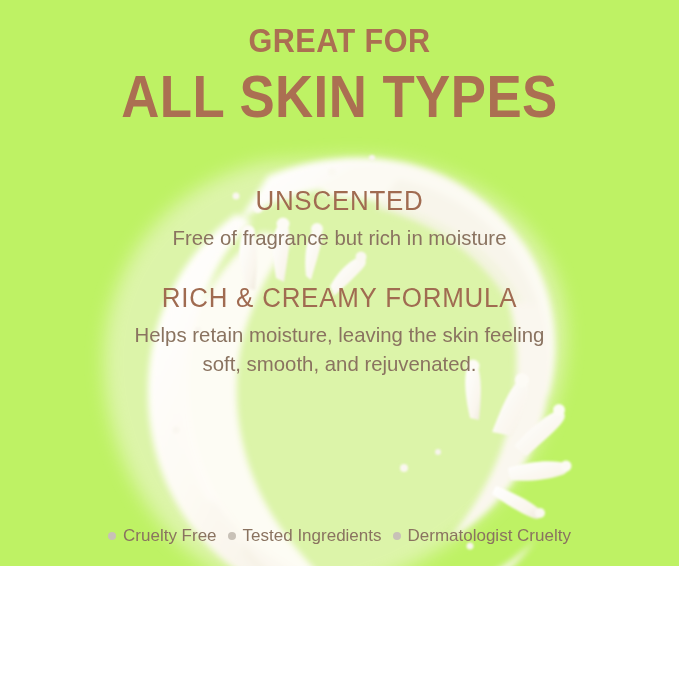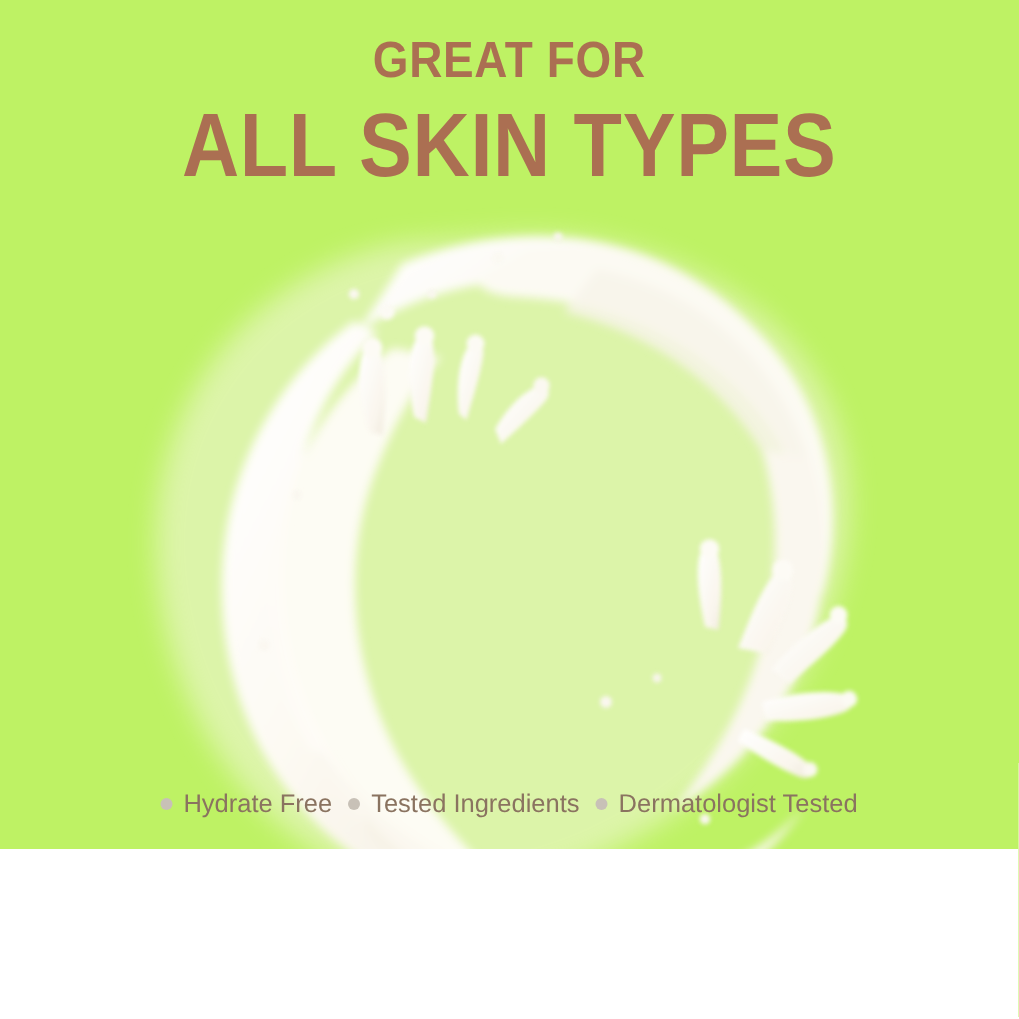--- a/index.html
+++ b/index.html
@@ -305,33 +305,46 @@
     </g>
   </svg>
 
   <div class="header-block">
     <div class="eyebrow">GREAT FOR</div>
     <div class="headline">ALL SKIN TYPES</div>
   </div>
 
   <div class="features">
 
-
-
+    <div class="feature unscented">
+      <div class="feature-title">UNSCENTED</div>
+      <div class="feature-desc">
+        <span class="line">Free of fragrance but rich in moisture</span>
+      </div>
+    </div>
+
+
+    <div class="feature rich-creamy">
+      <div class="feature-title">RICH &amp; CREAMY FORMULA</div>
+      <div class="feature-desc">
+        <span class="line">Helps retain moisture, leaving the skin feeling</span>
+        <span class="line">soft, smooth, and rejuvenated.</span>
+      </div>
+    </div>
 
   </div>
 
   <div class="footer-claims">
     <div class="claim">
       <span class="claim-dot"></span>
-      <span class="claim-label">Hydrate Free</span>
+      <span class="claim-label">Cruelty Free</span>
     </div>
     <div class="claim">
       <span class="claim-dot"></span>
       <span class="claim-label">Tested Ingredients</span>
     </div>
     <div class="claim">
       <span class="claim-dot"></span>
-      <span class="claim-label">Dermatologist Tested</span>
+      <span class="claim-label">Dermatologist Cruelty</span>
     </div>
   </div>
 
 </div>
 
 </body></html>

